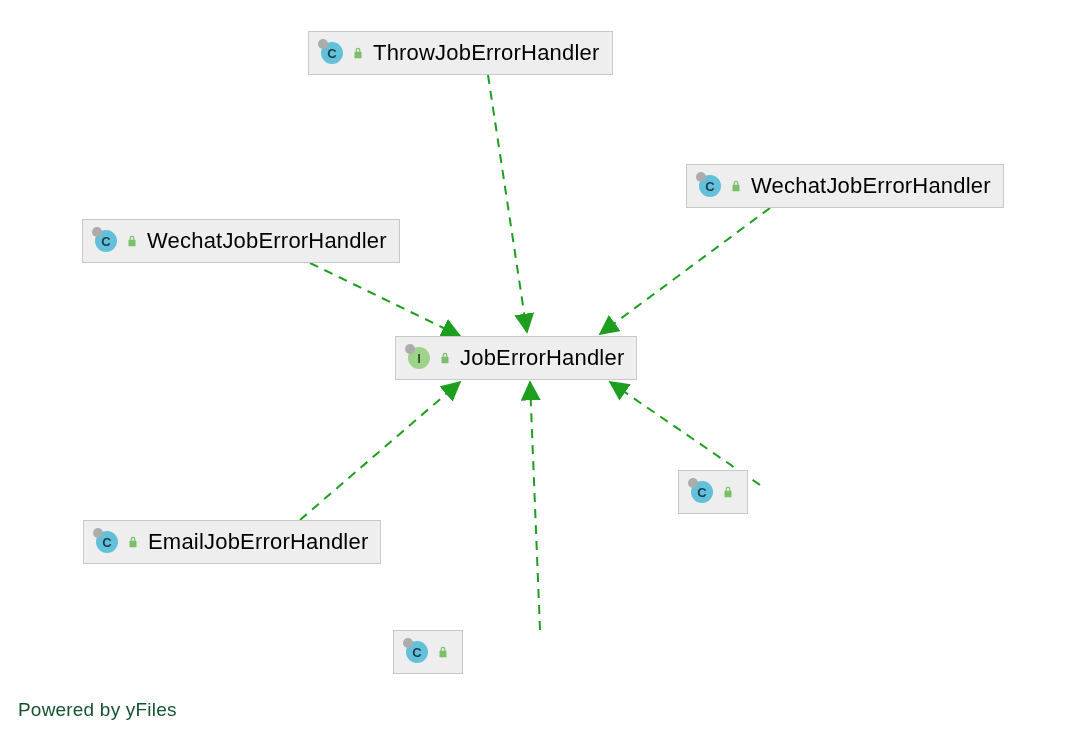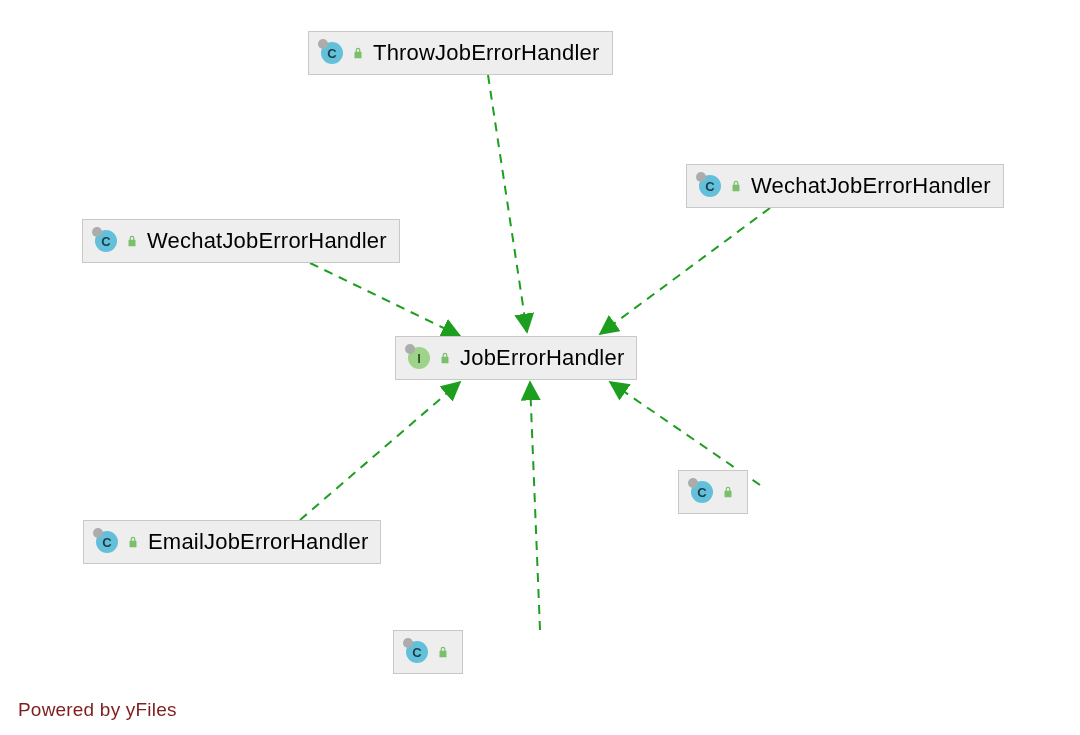--- a/index.html
+++ b/index.html
@@ -66,21 +66,21 @@
     position: absolute;
     inset: 0;
     width: 1080px;
     height: 735px;
     z-index: 1;
   }
   .footer {
     position: absolute;
     left: 18px;
     bottom: 14px;
-    color: #7f1d1d;
+    color: #14532d;
     font-size: 19px;
     letter-spacing: 0.2px;
   }
 </style>
 </head>
 <body>
 
 <div class="canvas">
 
   <svg class="edges">

